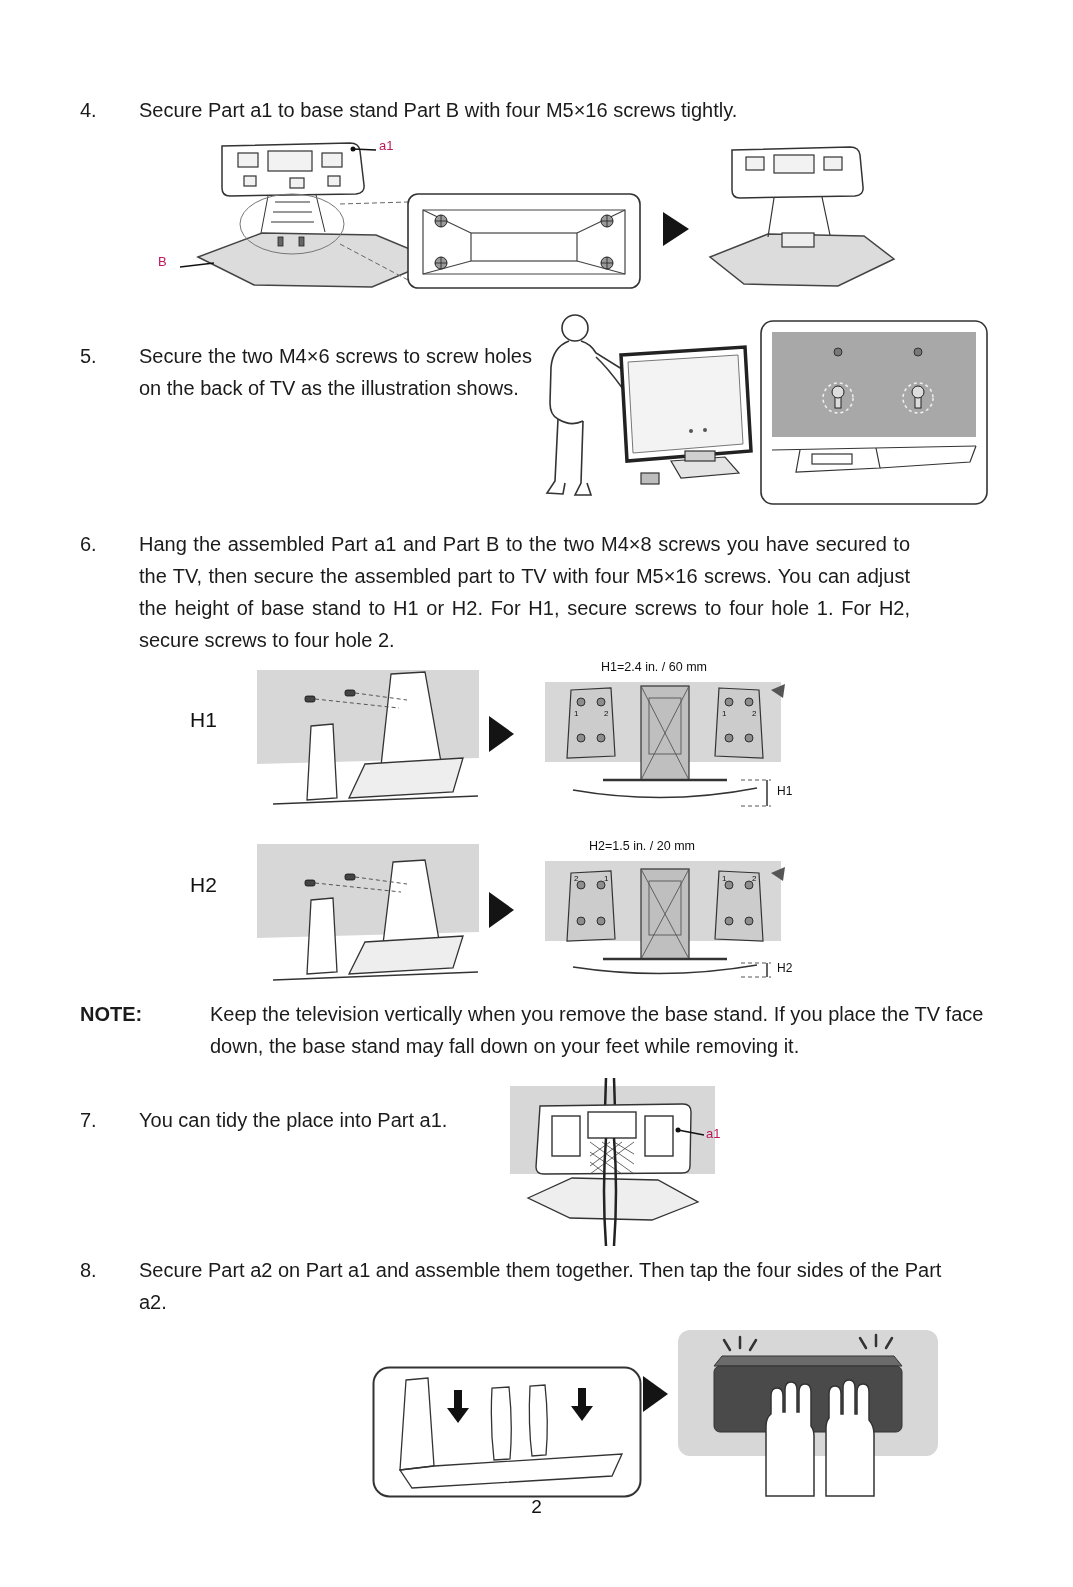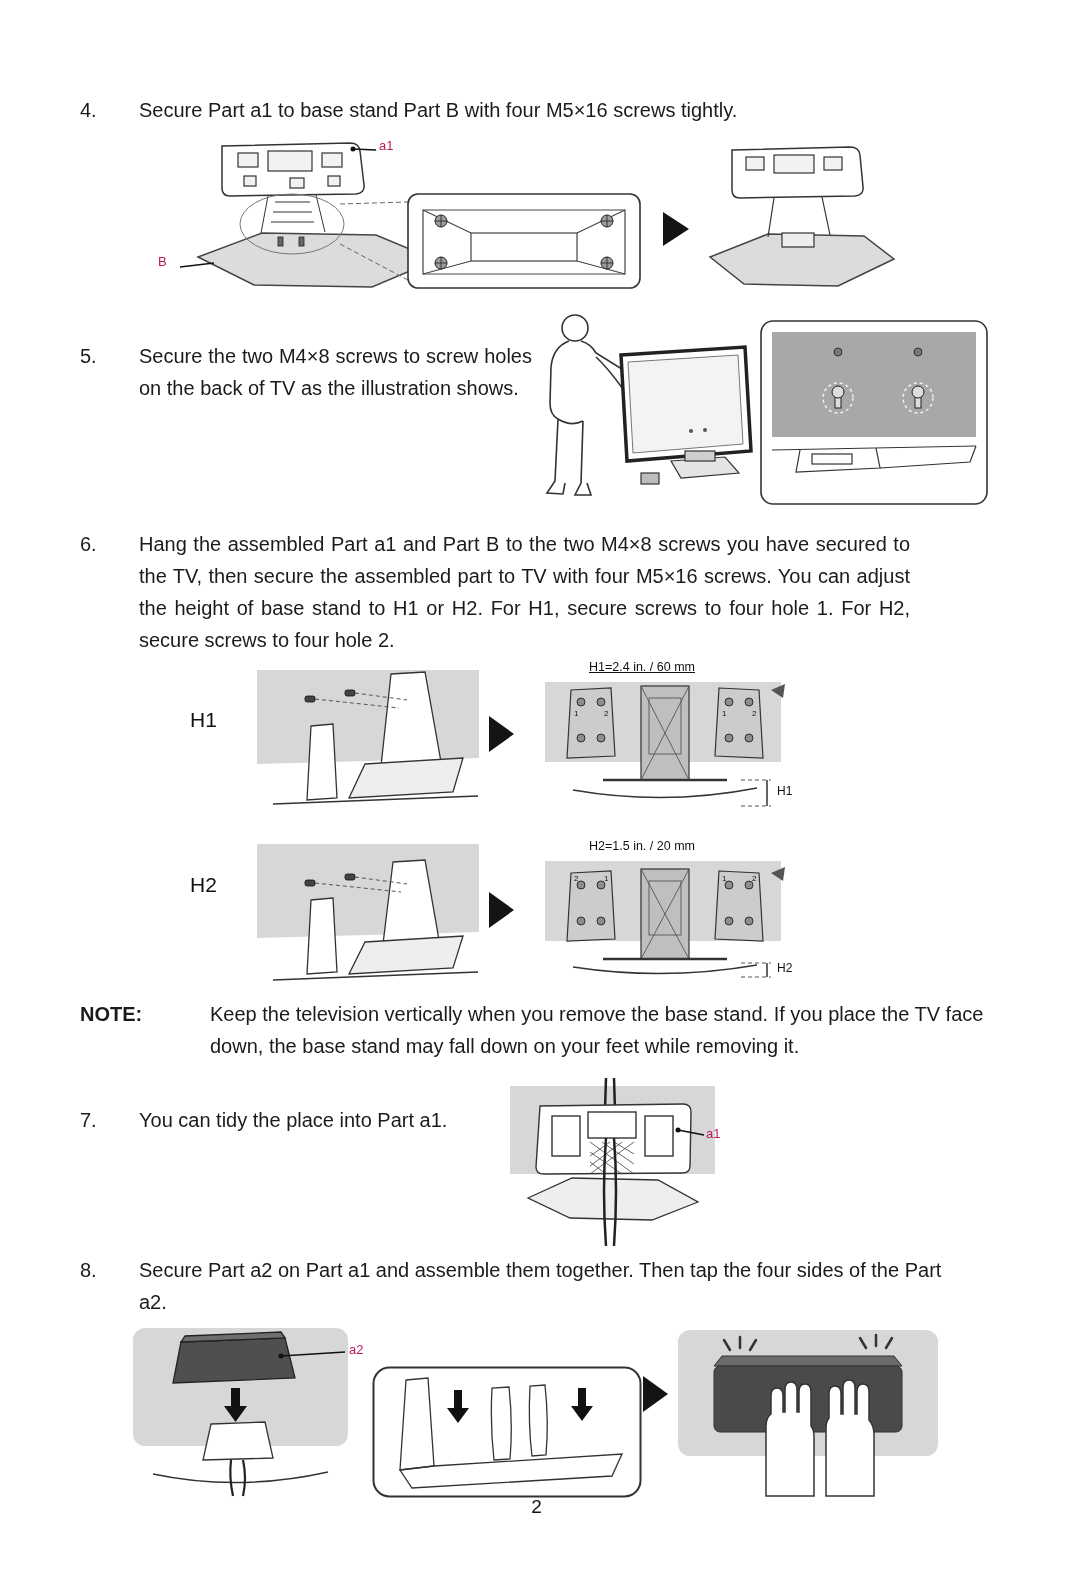--- a/index.html
+++ b/index.html
@@ -86,21 +86,21 @@
       </g>
       <path d="M634,62 L628,101 M682,61 L690,99" stroke="#333" stroke-width="1.2" fill="none"></path>
       <rect x="642" y="97" width="32" height="14" fill="#eeeeee" stroke="#333" stroke-width="1.2"></rect>
     </svg>
     <span class="lbl" style="left:239px;top:2px;">a1</span>
     <span class="lbl" style="left:18px;top:118px;">B</span>
   </div>
 
   <div class="step just" style="top:340px;left:80px;width:452px;">
     <span class="num">5.</span>
-    <span class="txt">Secure the two M4×8 screws to screw holes on the back of TV as the illustration shows.</span>
+    <span class="txt">Secure the two M4×6 screws to screw holes on the back of TV as the illustration shows.</span>
   </div>
 
   <div class="fig" style="top:303px;left:523px;">
     <svg width="245" height="205" viewBox="0 0 245 205">
       <g fill="none" stroke="#333" stroke-width="1.6">
         <circle cx="52" cy="25" r="13"></circle>
         <path d="M46,38 Q30,44 28,64 L27,100 Q27,112 35,116"></path>
         <path d="M58,38 Q68,41 73,50 L102,68"></path>
         <path d="M35,116 Q48,124 60,118"></path>
         <path d="M35,116 L32,178 L24,190 L40,191 L42,180"></path>
@@ -163,21 +163,21 @@
         <line x1="62" y1="33" x2="146" y2="42"></line>
         <line x1="102" y1="27" x2="154" y2="34"></line>
       </g>
       <path d="M20,138 L225,130" stroke="#333" fill="none" stroke-width="1.3"></path>
     </svg>
   </div>
 
   <div class="tri" style="top:716px;left:489px;"></div>
 
   <div class="fig" style="top:660px;left:545px;width:258px;height:172px;">
-    <span class="dim" style="left:44px;top:0;text-decoration:underline;">H1=2.4 in. / 60 mm</span>
+    <span class="dim" style="left:56px;top:0;">H1=2.4 in. / 60 mm</span>
     <svg width="250" height="150" viewBox="0 0 250 150" style="position:absolute;left:0;top:18px;">
       <rect x="0" y="4" width="236" height="80" fill="#d7d7d7"></rect>
       <g fill="#cccccc" stroke="#333" stroke-width="1.2">
         <polygon points="26,12 66,10 70,78 22,80"></polygon>
         <polygon points="174,10 214,12 218,80 170,78"></polygon>
       </g>
       <rect x="96" y="8" width="48" height="94" fill="#bfbfbf" stroke="#333" stroke-width="1.2"></rect>
       <g stroke="#555" fill="none" stroke-width="0.9">
         <rect x="104" y="20" width="32" height="56"></rect>
         <path d="M96,8 L144,102 M144,8 L96,102"></path>
@@ -299,39 +299,20 @@
       <line x1="168" y1="52" x2="194" y2="57" stroke="#111" stroke-width="1.4"></line>
     </svg>
     <span class="lbl" style="left:196px;top:48px;">a1</span>
   </div>
 
   <div class="step" style="top:1254px;left:80px;width:880px;">
     <span class="num">8.</span>
     <span class="txt">Secure Part a2 on Part a1 and assemble them together. Then tap the four sides of the Part a2.</span>
   </div>
 
-  <div class="fig" style="top:1328px;left:133px;width:255px;height:175px;">
-    <svg width="215" height="170" viewBox="0 0 215 170">
-      <rect x="0" y="0" width="215" height="118" rx="12" fill="#d7d7d7"></rect>
-      <g stroke="#222" stroke-width="1.3">
-        <polygon points="48,14 152,10 162,50 40,55" fill="#4f4f4f"></polygon>
-        <polygon points="48,14 152,10 148,4 52,8" fill="#6e6e6e"></polygon>
-      </g>
-      <circle cx="148" cy="28" r="2.5" fill="#111"></circle>
-      <line x1="148" y1="28" x2="212" y2="24" stroke="#111" stroke-width="1.4"></line>
-      <g fill="#111">
-        <rect x="98" y="60" width="9" height="20"></rect>
-        <polygon points="91,78 114,78 102.5,94"></polygon>
-      </g>
-      <polygon points="78,96 132,94 140,130 70,132" fill="#ffffff" stroke="#333" stroke-width="1.3"></polygon>
-      <path d="M20,146 Q105,164 195,144" stroke="#333" fill="none" stroke-width="1.4"></path>
-      <path d="M98,132 Q96,150 100,168 M110,132 Q114,150 110,168" stroke="#222" stroke-width="2.2" fill="none"></path>
-    </svg>
-    <span class="lbl" style="left:216px;top:14px;">a2</span>
-  </div>
 
   <div class="fig" style="top:1366px;left:372px;">
     <svg width="270" height="132" viewBox="0 0 270 132">
       <rect x="1.5" y="1.5" width="267" height="129" rx="16" fill="#ffffff" stroke="#333" stroke-width="2"></rect>
       <g fill="none" stroke="#333" stroke-width="1.3">
         <polygon points="34,14 56,12 62,100 28,104"></polygon>
         <path d="M28,104 L62,100 L250,88 L240,110 L40,122 Z"></path>
         <path d="M120,22 Q118,60 122,94 L138,93 Q141,58 137,21 Z"></path>
         <path d="M158,20 Q156,58 160,90 L174,89 Q177,56 173,19 Z"></path>
       </g>

